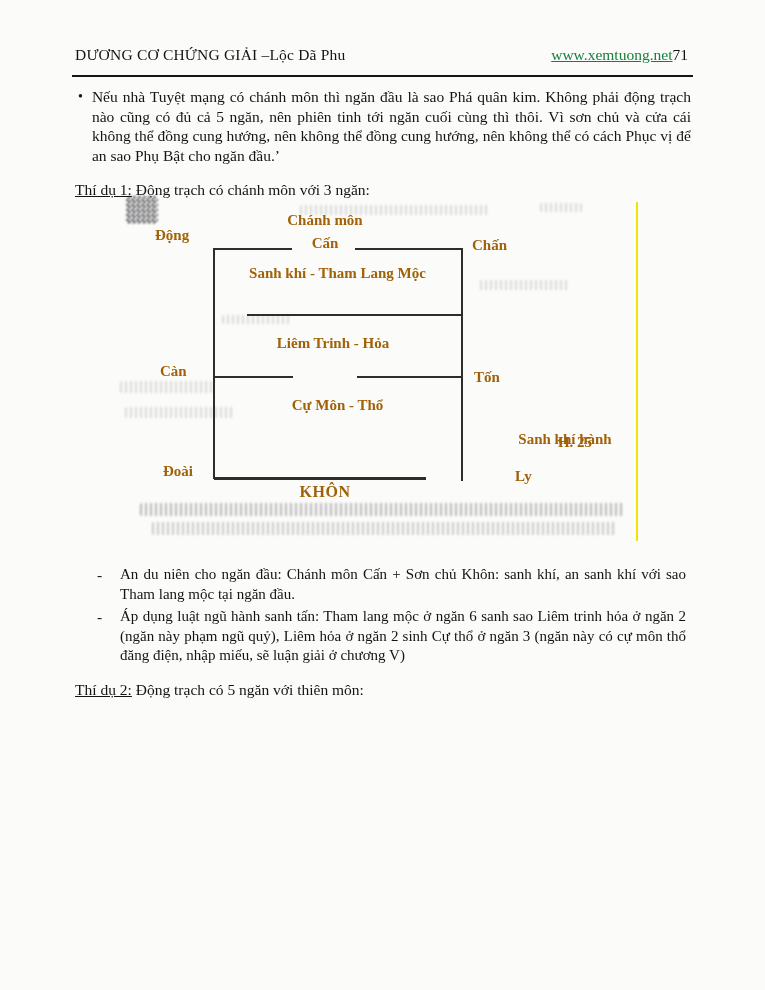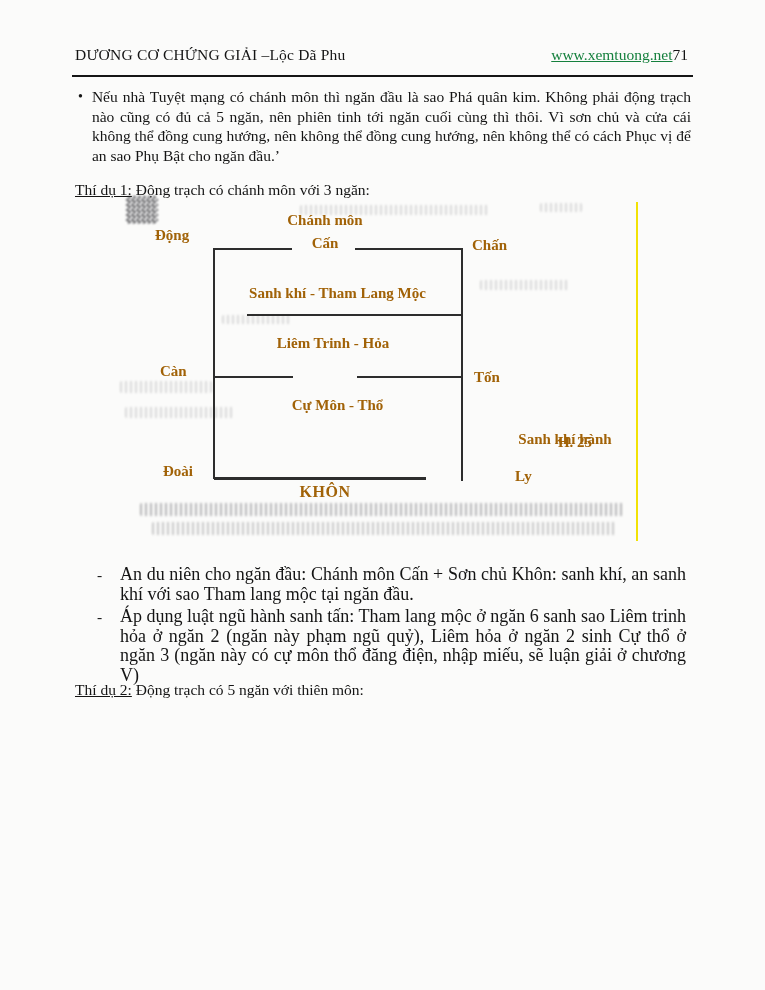--- a/index.html
+++ b/index.html
@@ -46,21 +46,21 @@
   }
   .noise.dark{
     background:repeating-conic-gradient(rgba(40,40,45,.75) 0 25%, transparent 0 50%);
     background-size:5px 5px;filter:blur(.8px);
   }
   .noise.faint{opacity:.5;}
   
   .notes{position:absolute;left:97px;top:565px;width:589px;}
   .note-row{display:flex;margin-bottom:3px;}
   .note-dash{width:23px;flex:none;font-size:15.5px;line-height:19.6px;}
-  .note-row p{margin:0;flex:1;font-size:18px;line-height:19.6px;text-align:justify;}
+  .note-row p{margin:0;flex:1;font-size:15px;line-height:19.6px;text-align:justify;}
 </style>
 </head>
 <body>
 
 <div class="page">
 
   <div class="hdr">
     <span class="hdr-title">DƯƠNG CƠ CHỨNG GIẢI –Lộc Dã Phu</span>
     <a class="hdr-link">www.xemtuong.net</a>
     <span class="hdr-num">71</span>
@@ -100,21 +100,21 @@
 
     <div class="dline" style="left:213px;top:63px;width:2px;height:231px;"></div>
     <div class="dline" style="left:461px;top:63px;width:2px;height:233px;"></div>
     <div class="dline" style="left:213px;top:63px;width:79px;height:2px;"></div>
     <div class="dline" style="left:355px;top:63px;width:108px;height:2px;"></div>
     <div class="dline" style="left:247px;top:129px;width:215px;height:2px;"></div>
     <div class="dline" style="left:213px;top:191px;width:80px;height:2px;"></div>
     <div class="dline" style="left:357px;top:191px;width:106px;height:2px;"></div>
     <div class="dline" style="left:214px;top:292px;width:212px;height:3px;"></div>
 
-    <div class="dlabel ctr" style="left:213px;top:80px;width:249px;margin-top:20px;">Sanh khí - Tham Lang Mộc</div>
+    <div class="dlabel ctr" style="left:213px;top:80px;width:249px;">Sanh khí - Tham Lang Mộc</div>
     <div class="dlabel ctr" style="left:213px;top:150px;width:240px;">Liêm Trinh - Hỏa</div>
     <div class="dlabel ctr" style="left:213px;top:212px;width:249px;">Cự Môn - Thổ</div>
 
     <div class="dlabel ctr" style="left:520px;top:226px;width:110px;margin-top:23px;">H. 25</div>
     <div class="dlabel ctr" style="left:492px;top:246px;width:146px;">Sanh khí hành</div>
   </div>
 
   <div class="notes">
     <div class="note-row">
       <span class="note-dash">-</span>

